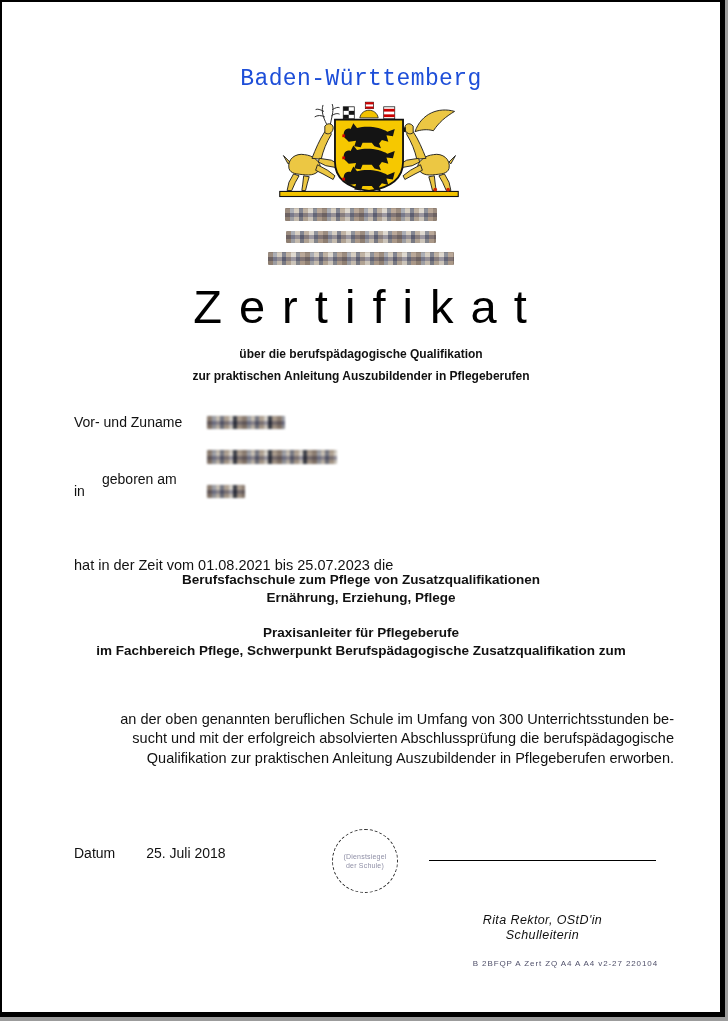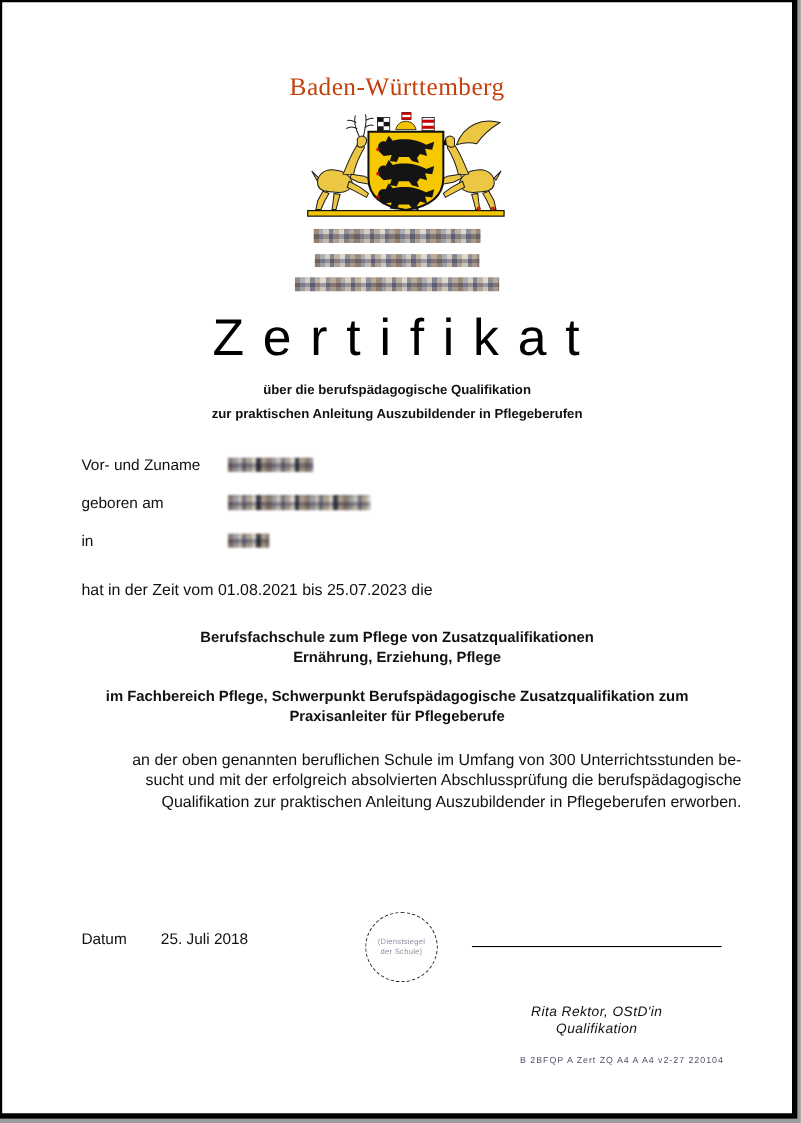--- a/index.html
+++ b/index.html
@@ -9,22 +9,22 @@
     -webkit-font-smoothing:antialiased;
   }
   .page{
     position:absolute;left:0;top:0;box-sizing:border-box;
     width:725px;height:1017px;background:#fff;
     border:2px solid #000;border-right-width:5px;border-bottom-width:5px;
   }
   .abs{position:absolute;}
   .centered{left:0;width:718px;text-align:center;}
   .state-name{
-    top:64px;font-family:Liberation Serif, serif;font-size:23px;
-    letter-spacing:.4px;color:#c2410c;
+    top:64px;font-family:Liberation Mono, monospace;font-size:23px;
+    letter-spacing:.4px;color:#1d4ed8;
   }
   .arms{top:99px;left:275px;width:184px;height:99px;}
   .redline{
     position:absolute;left:50%;transform:translateX(-50%);
     background-image:
       repeating-linear-gradient(90deg,
         #a89a90 0 5px,#b9bfcc 5px 9px,#e7e2da 9px 14px,
         #8e93a4 14px 18px,#cfc4b8 18px 23px,#f0eeea 23px 28px,
         #9aa0ae 28px 32px,#c9b9ac 32px 37px),
       repeating-linear-gradient(0deg,#d8d2ca 0 4px,#a5a2ae 4px 8px,#ece8e2 8px 12px);
@@ -40,21 +40,21 @@
         #84899a 13px 17px,#c4b8ac 17px 22px,#efeeec 22px 26px,
         #474c58 26px 30px,#bdb0a4 30px 35px),
       repeating-linear-gradient(0deg,#d2ccc4 0 4px,#9e9ba8 4px 8px,#e6e2dc 8px 12px);
     background-blend-mode:multiply;
     filter:blur(.8px);
     border-radius:1px;
   }
   .cert-title{top:277px;font-size:47px;letter-spacing:2px;color:#000;}
   .subtitle{top:341px;font-size:12px;font-weight:bold;line-height:22px;}
   .label{left:72px;font-size:14px;}
-  .body-text{left:72px;font-size:14.5px;}
+  .body-text{left:72px;font-size:14.5px;margin-top:28px;}
   .bold-block{font-size:13.5px;font-weight:bold;line-height:18px;}
   .para{line-height:19.3px;white-space:pre-line;}
   .pre{white-space:pre-line;}
   .datum-row{left:72px;top:843px;font-size:14px;display:flex;gap:31px;}
   .seal{
     left:330px;top:827px;width:66px;height:64px;box-sizing:border-box;
     border:1.6px dashed #2a2a2a;border-radius:50%;
     display:flex;align-items:center;justify-content:center;text-align:center;
     font-size:7px;line-height:9px;color:#8f8fa6;letter-spacing:.2px;
   }
@@ -135,53 +135,53 @@
   <div class="abs centered cert-title">Z e r t i f i k a t</div>
 
   <div class="abs centered subtitle">
     <div>über die berufspädagogische Qualifikation</div>
     <div>zur praktischen Anleitung Auszubildender in Pflegeberufen</div>
   </div>
 
   <div class="abs label" style="top:412px;">Vor- und Zuname</div>
   <div class="redval" style="top:414px;width:78px;height:13px;"></div>
 
-  <div class="abs label" style="top:447px;">geboren am</div>
+  <div class="abs label" style="top:469px;margin-left:28px;">geboren am</div>
   <div class="redval" style="top:448px;width:130px;height:14px;"></div>
 
   <div class="abs label" style="top:481px;">in</div>
   <div class="redval" style="top:483px;width:38px;height:13px;"></div>
 
   <div class="abs body-text" style="top:527px;">hat in der Zeit vom 01.08.2021 bis 25.07.2023 die</div>
 
   <div class="abs centered bold-block" style="top:569px;">
     <div>Berufsfachschule zum Pflege von Zusatzqualifikationen</div>
     <div>Ernährung, Erziehung, Pflege</div>
   </div>
 
   <div class="abs centered bold-block" style="top:622px;">
+    <div>Praxisanleiter für Pflegeberufe</div>
     <div>im Fachbereich Pflege, Schwerpunkt Berufspädagogische Zusatzqualifikation zum</div>
-    <div>Praxisanleiter für Pflegeberufe</div>
   </div>
 
   <div class="abs body-text para" style="top:680px;width:600px;text-align:right;">an der oben genannten beruflichen Schule im Umfang von 300 Unterrichtsstunden be-
 sucht und mit der erfolgreich absolvierten Abschlussprüfung die berufspädagogische
 Qualifikation zur praktischen Anleitung Auszubildender in Pflegeberufen erworben.</div>
 
   <div class="abs datum-row">
     <span>Datum</span>
     <span>25. Juli 2018</span>
   </div>
 
   <div class="abs seal">
     <span class="pre">(Dienstsiegel
 der Schule)</span>
   </div>
 
   <div class="abs sigline"></div>
   <div class="abs sigblock">
     <div>Rita Rektor, OStD'in</div>
-    <div>Qualifikation</div>
+    <div>Schulleiterin</div>
   </div>
 
   <div class="abs formcode">B 2BFQP A Zert ZQ A4 A A4 v2-27 220104</div>
 
 </div>
 
 </body></html>

